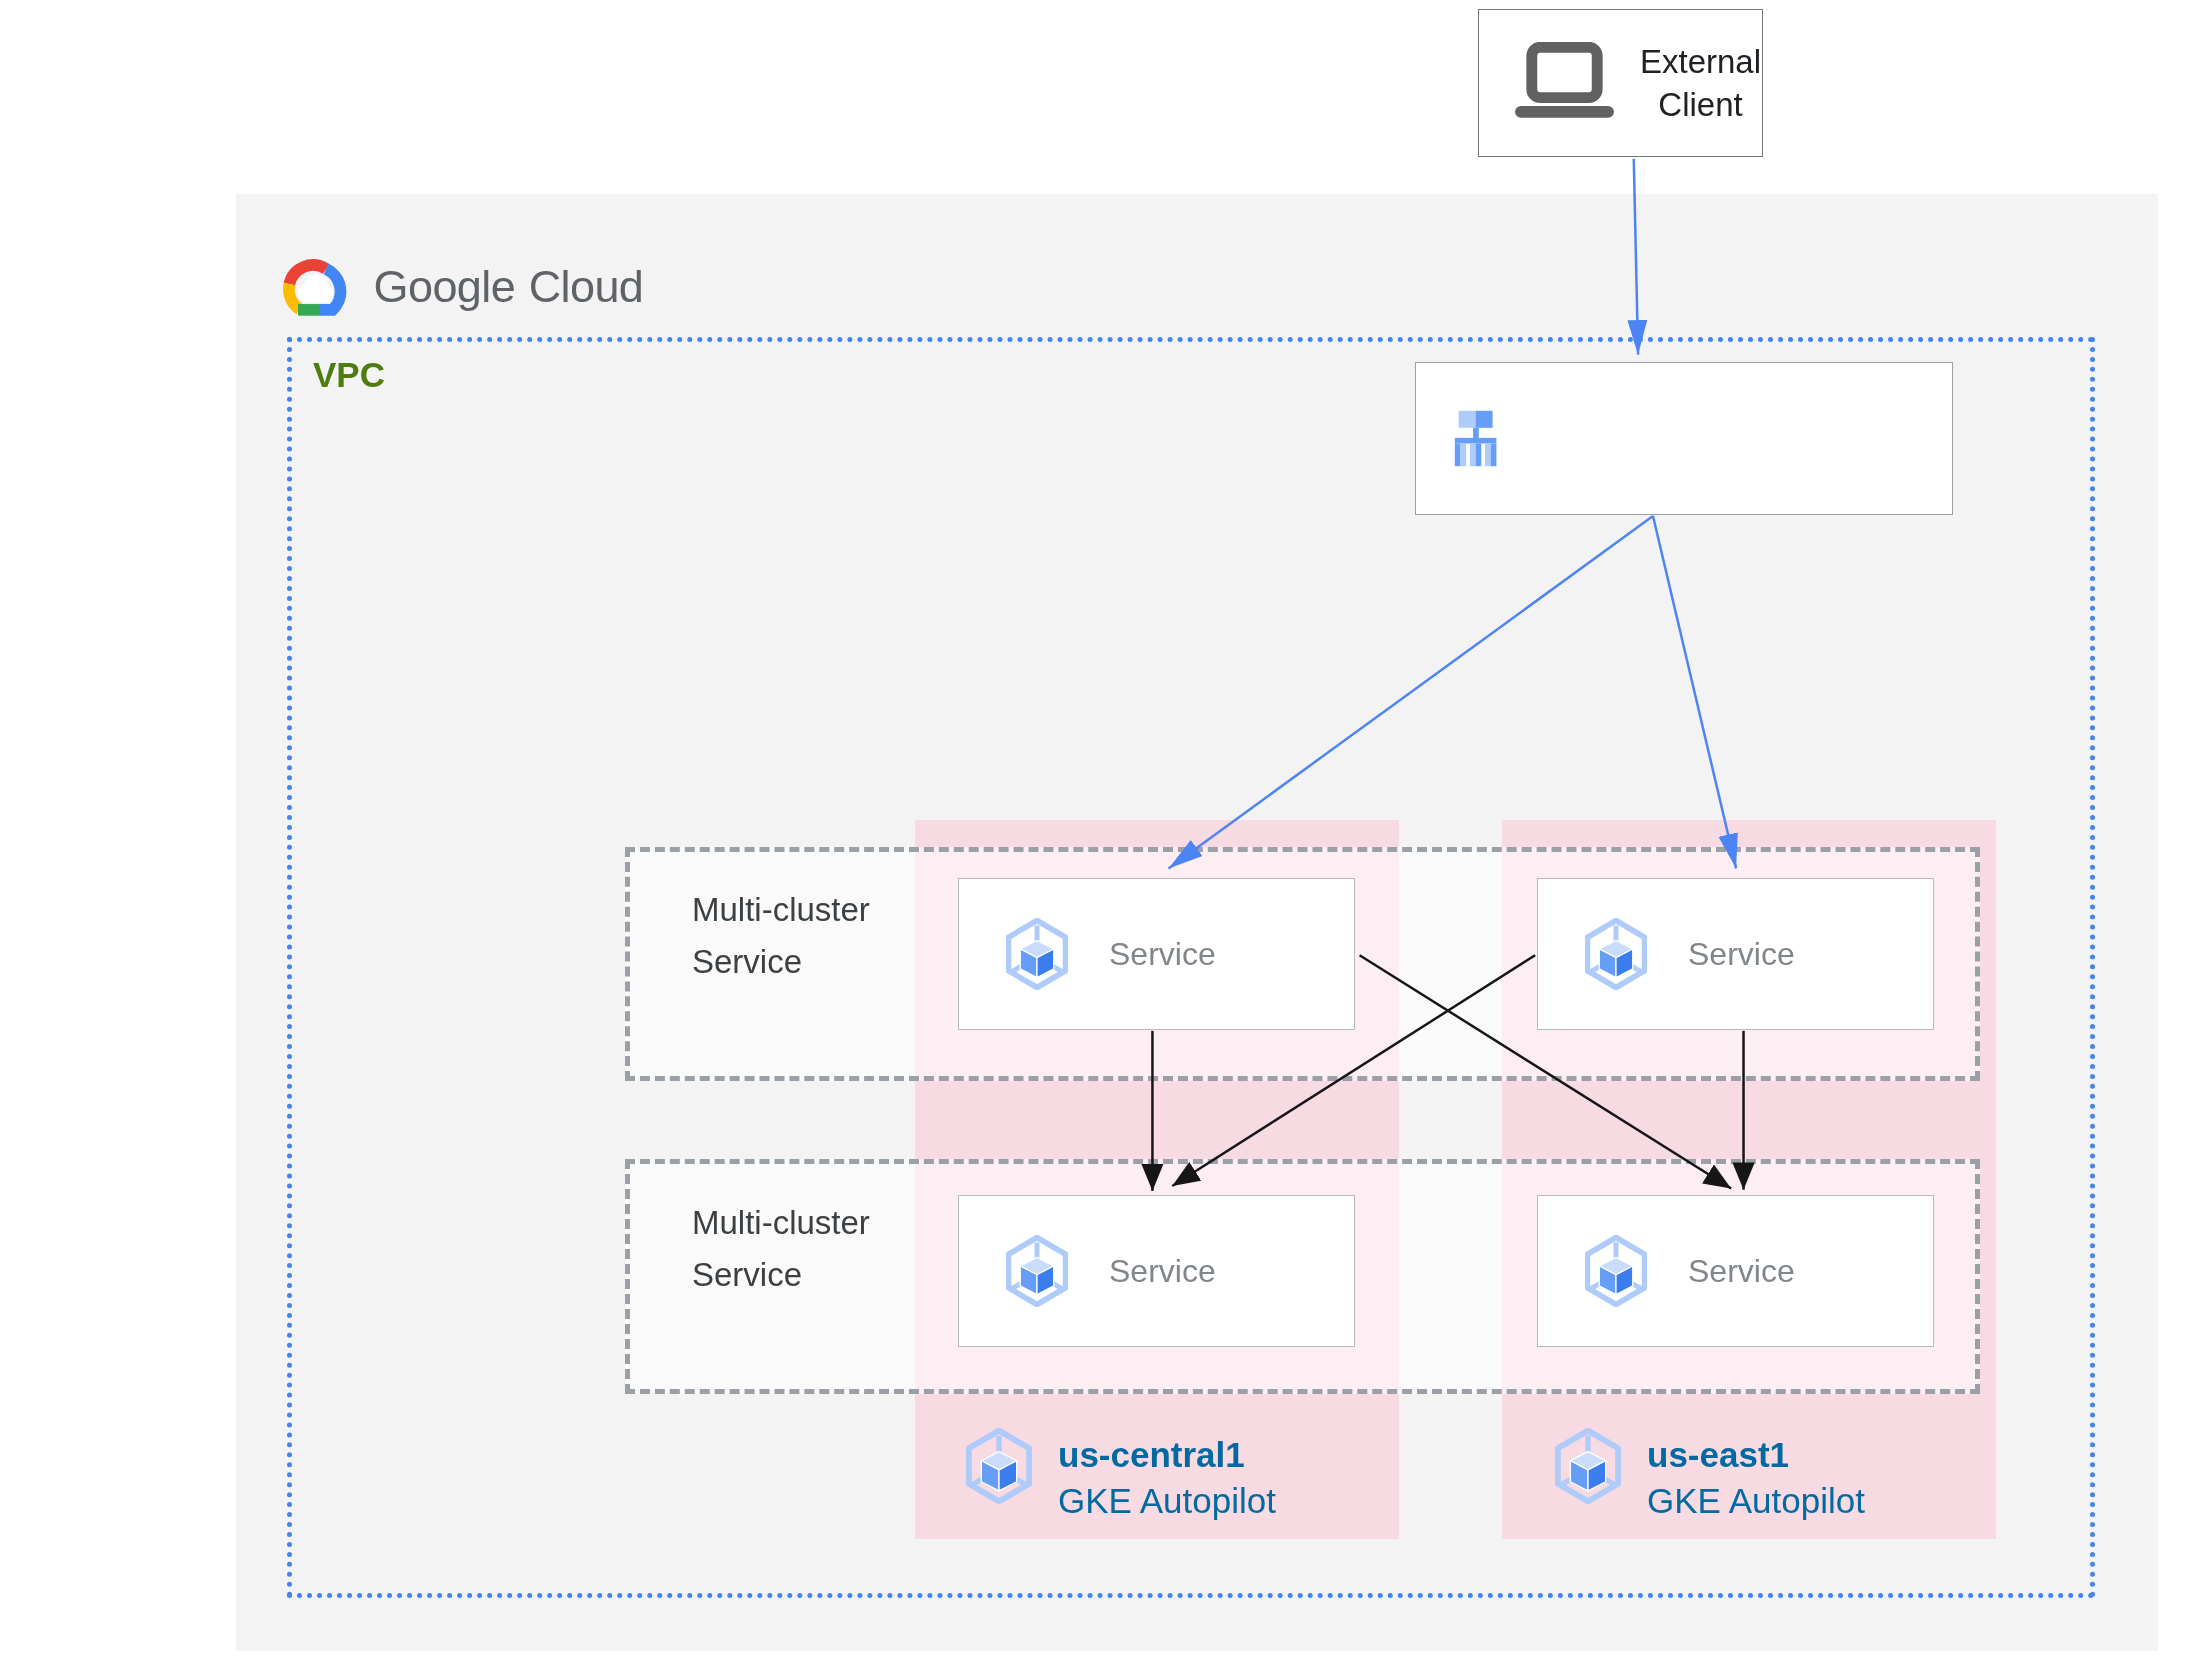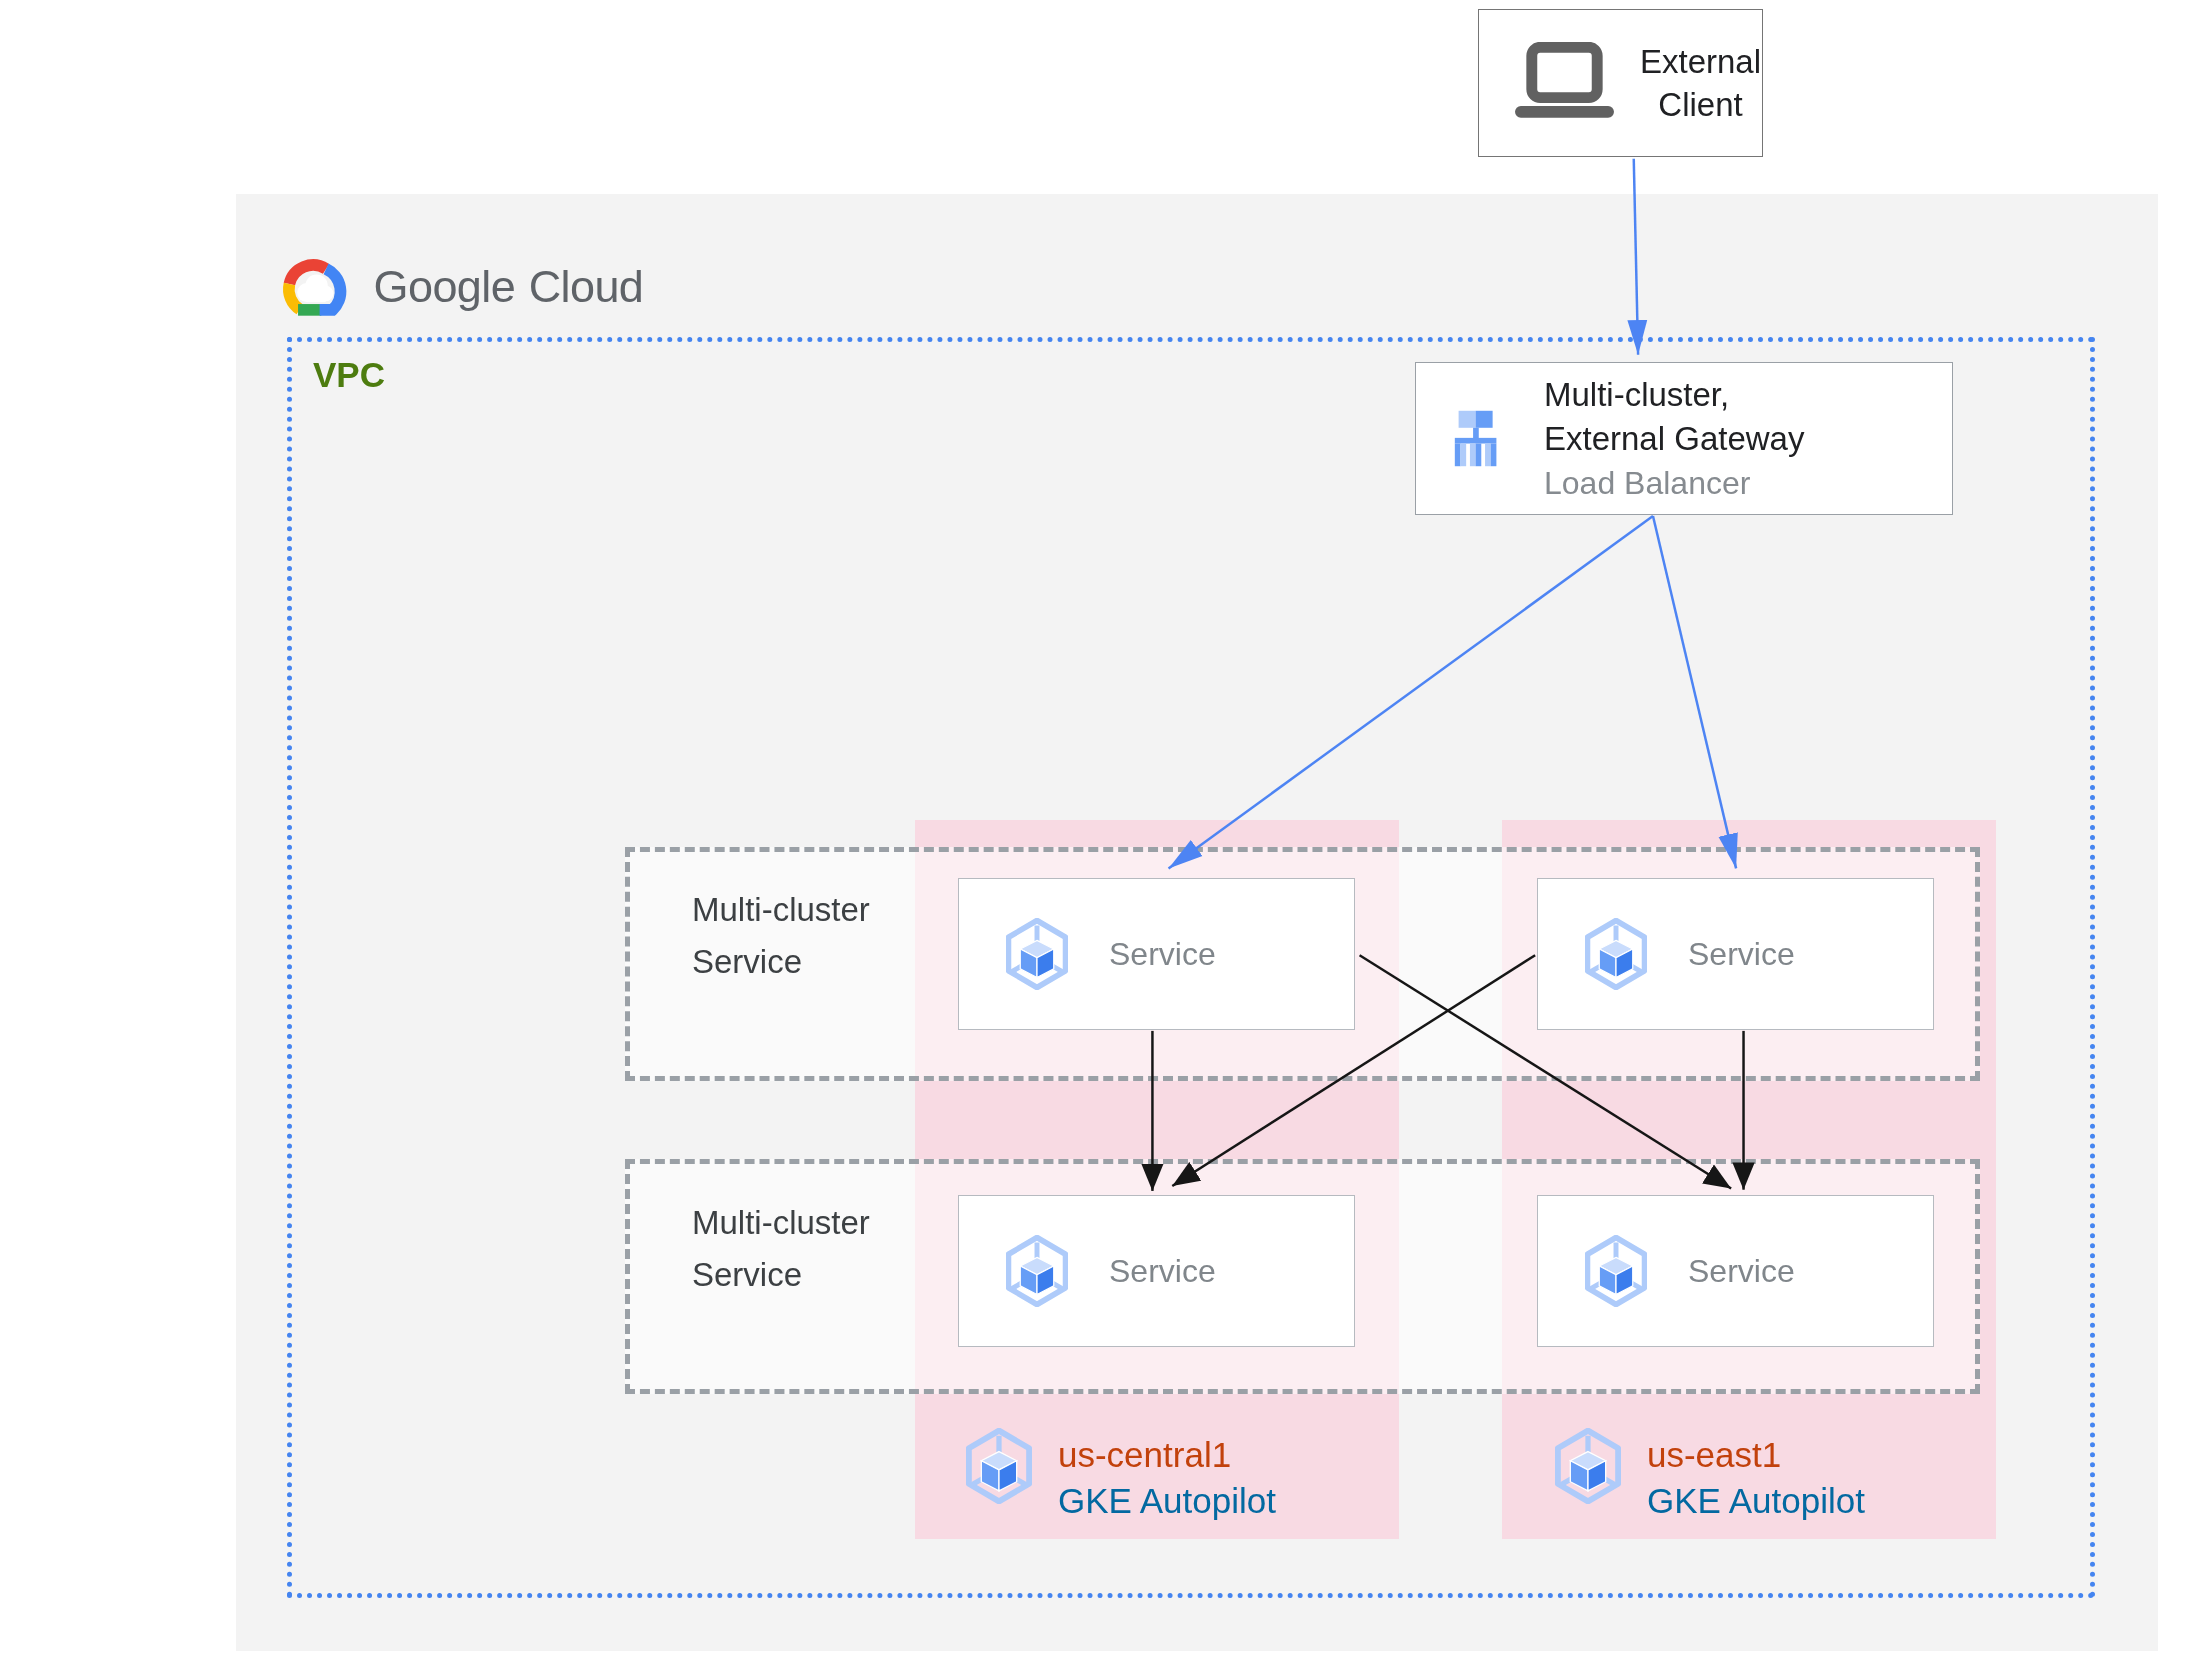--- a/index.html
+++ b/index.html
@@ -42,21 +42,21 @@
   #svc1{left:958px;top:878px;}
   #svc2{left:1537px;top:878px;}
   #svc3{left:958px;top:1195px;}
   #svc4{left:1537px;top:1195px;}
 
   
   .cfoot{display:flex;gap:26px;align-items:flex-start;}
   #cfoot1{left:966px;top:1428px;}
   #cfoot2{left:1555px;top:1428px;}
   .cfoot .txt{padding-top:3.7px;}
-  .cfoot .region{font-size:35px;font-weight:400;color:#c2410c;line-height:46px;}
+  .cfoot .region{font-size:35px;font-weight:700;color:#0369a1;line-height:46px;}
   .cfoot .platform{font-size:35px;font-weight:400;color:#0369a1;line-height:46px;}
 
   
   #extclient{left:1478px;top:8.7px;width:285px;height:148px;background:#ffffff;border:1.9px solid #757575;
              box-sizing:border-box;display:flex;align-items:center;padding-left:31px;gap:21px;text-align:center;}
   #extclient .txt{font-size:33px;color:#202124;line-height:43px;}
 
   
   #lbcard{left:1415px;top:362px;width:538px;height:153px;background:#ffffff;border:1.2px solid #9aa0a6;
           box-sizing:border-box;display:flex;align-items:center;padding-left:30px;gap:35px;}
@@ -192,25 +192,20 @@
     <rect x="47" y="6" width="27" height="27" fill="#669df6"></rect>
     <rect x="43" y="33" width="9" height="17" fill="#669df6"></rect>
     <rect x="14" y="49" width="66" height="9" fill="#669df6"></rect>
     <rect x="14" y="58" width="9" height="36" fill="#669df6"></rect>
       <rect x="23" y="58" width="9" height="36" fill="#aecbfa"></rect>
     <rect x="38" y="58" width="9" height="36" fill="#aecbfa"></rect>
       <rect x="47" y="58" width="9" height="36" fill="#669df6"></rect>
     <rect x="62" y="58" width="9" height="36" fill="#aecbfa"></rect>
       <rect x="71" y="58" width="9" height="36" fill="#669df6"></rect>
   </svg>
-  <div class="txt">
-    <div class="t1">Multi-cluster,</div>
-    <div class="t1">External Gateway</div>
-    <div class="t3">Load Balancer</div>
-  </div>
 </div>
 
 <svg class="abs" id="arrows" viewBox="0 0 3555 2702">
   <defs>
     <marker id="mblue" markerWidth="15" markerHeight="10" refX="14" refY="5" orient="auto">
       <path d="M0,1 L14,5 L0,9 Z" fill="#4d84f3"></path>
     </marker>
     <marker id="mblack" markerWidth="12" markerHeight="9" refX="11" refY="4.5" orient="auto">
       <path d="M0,0 L11,4.5 L0,9 Z" fill="#161616"></path>
     </marker>

